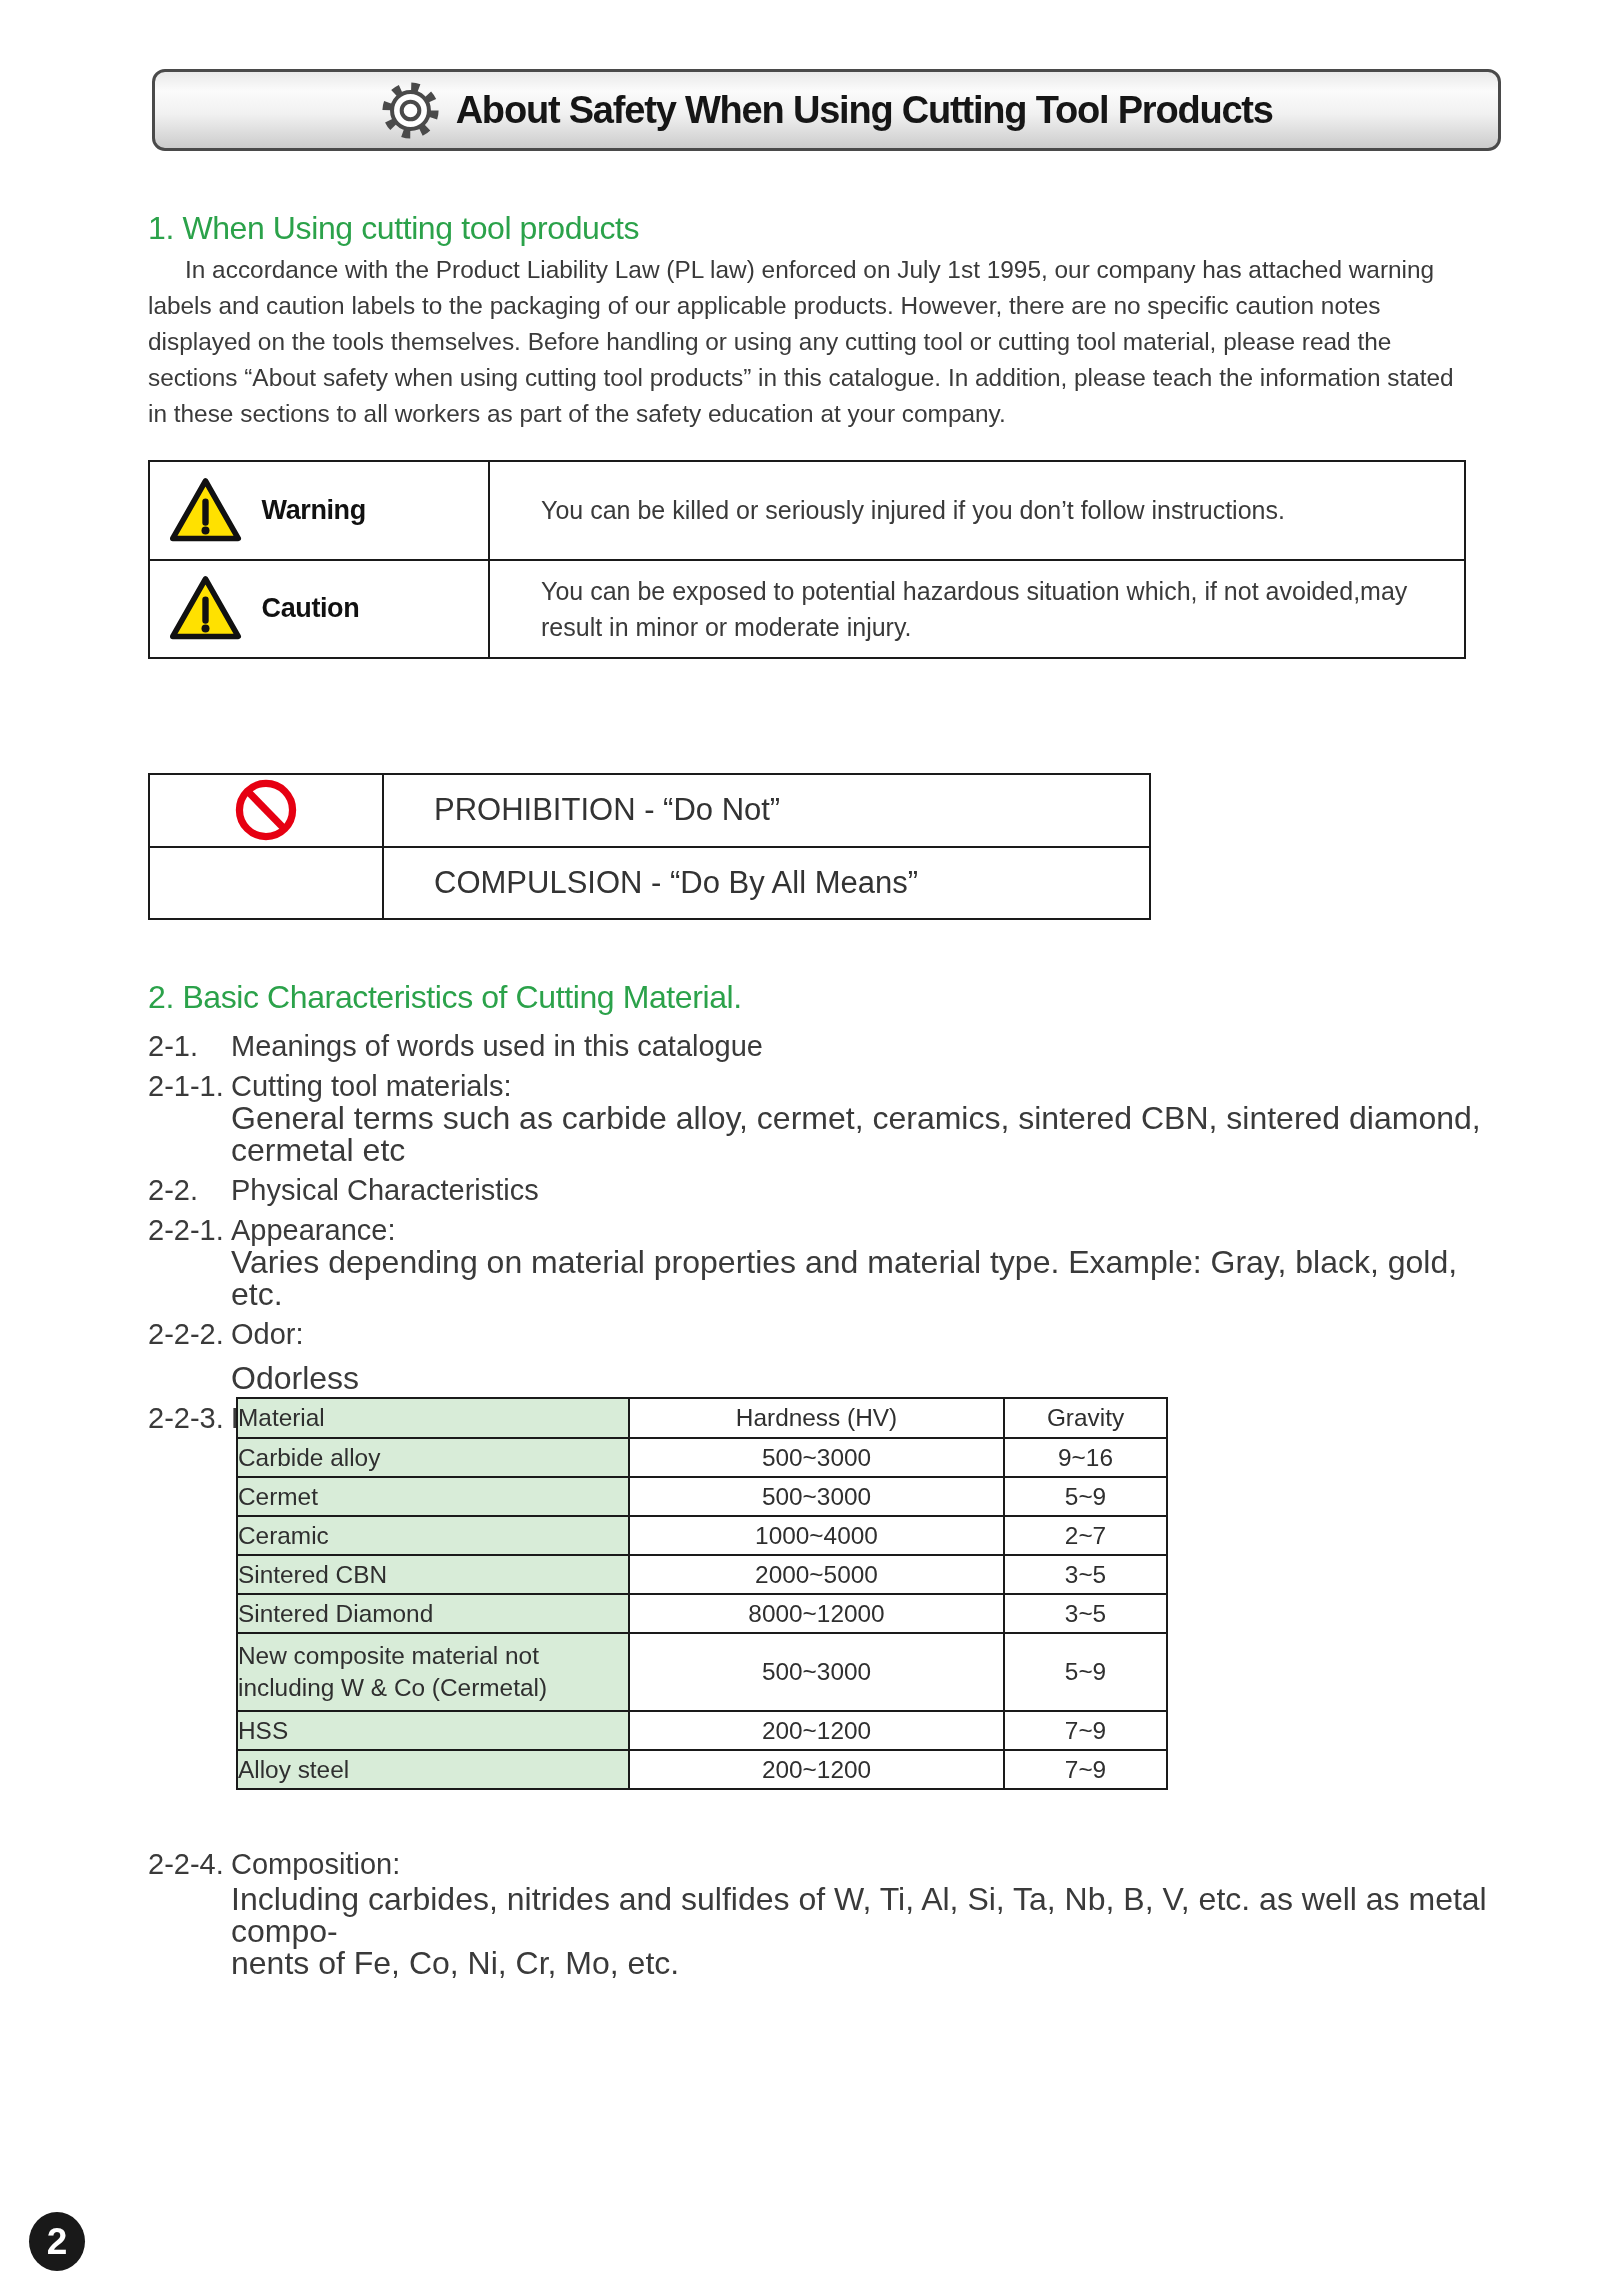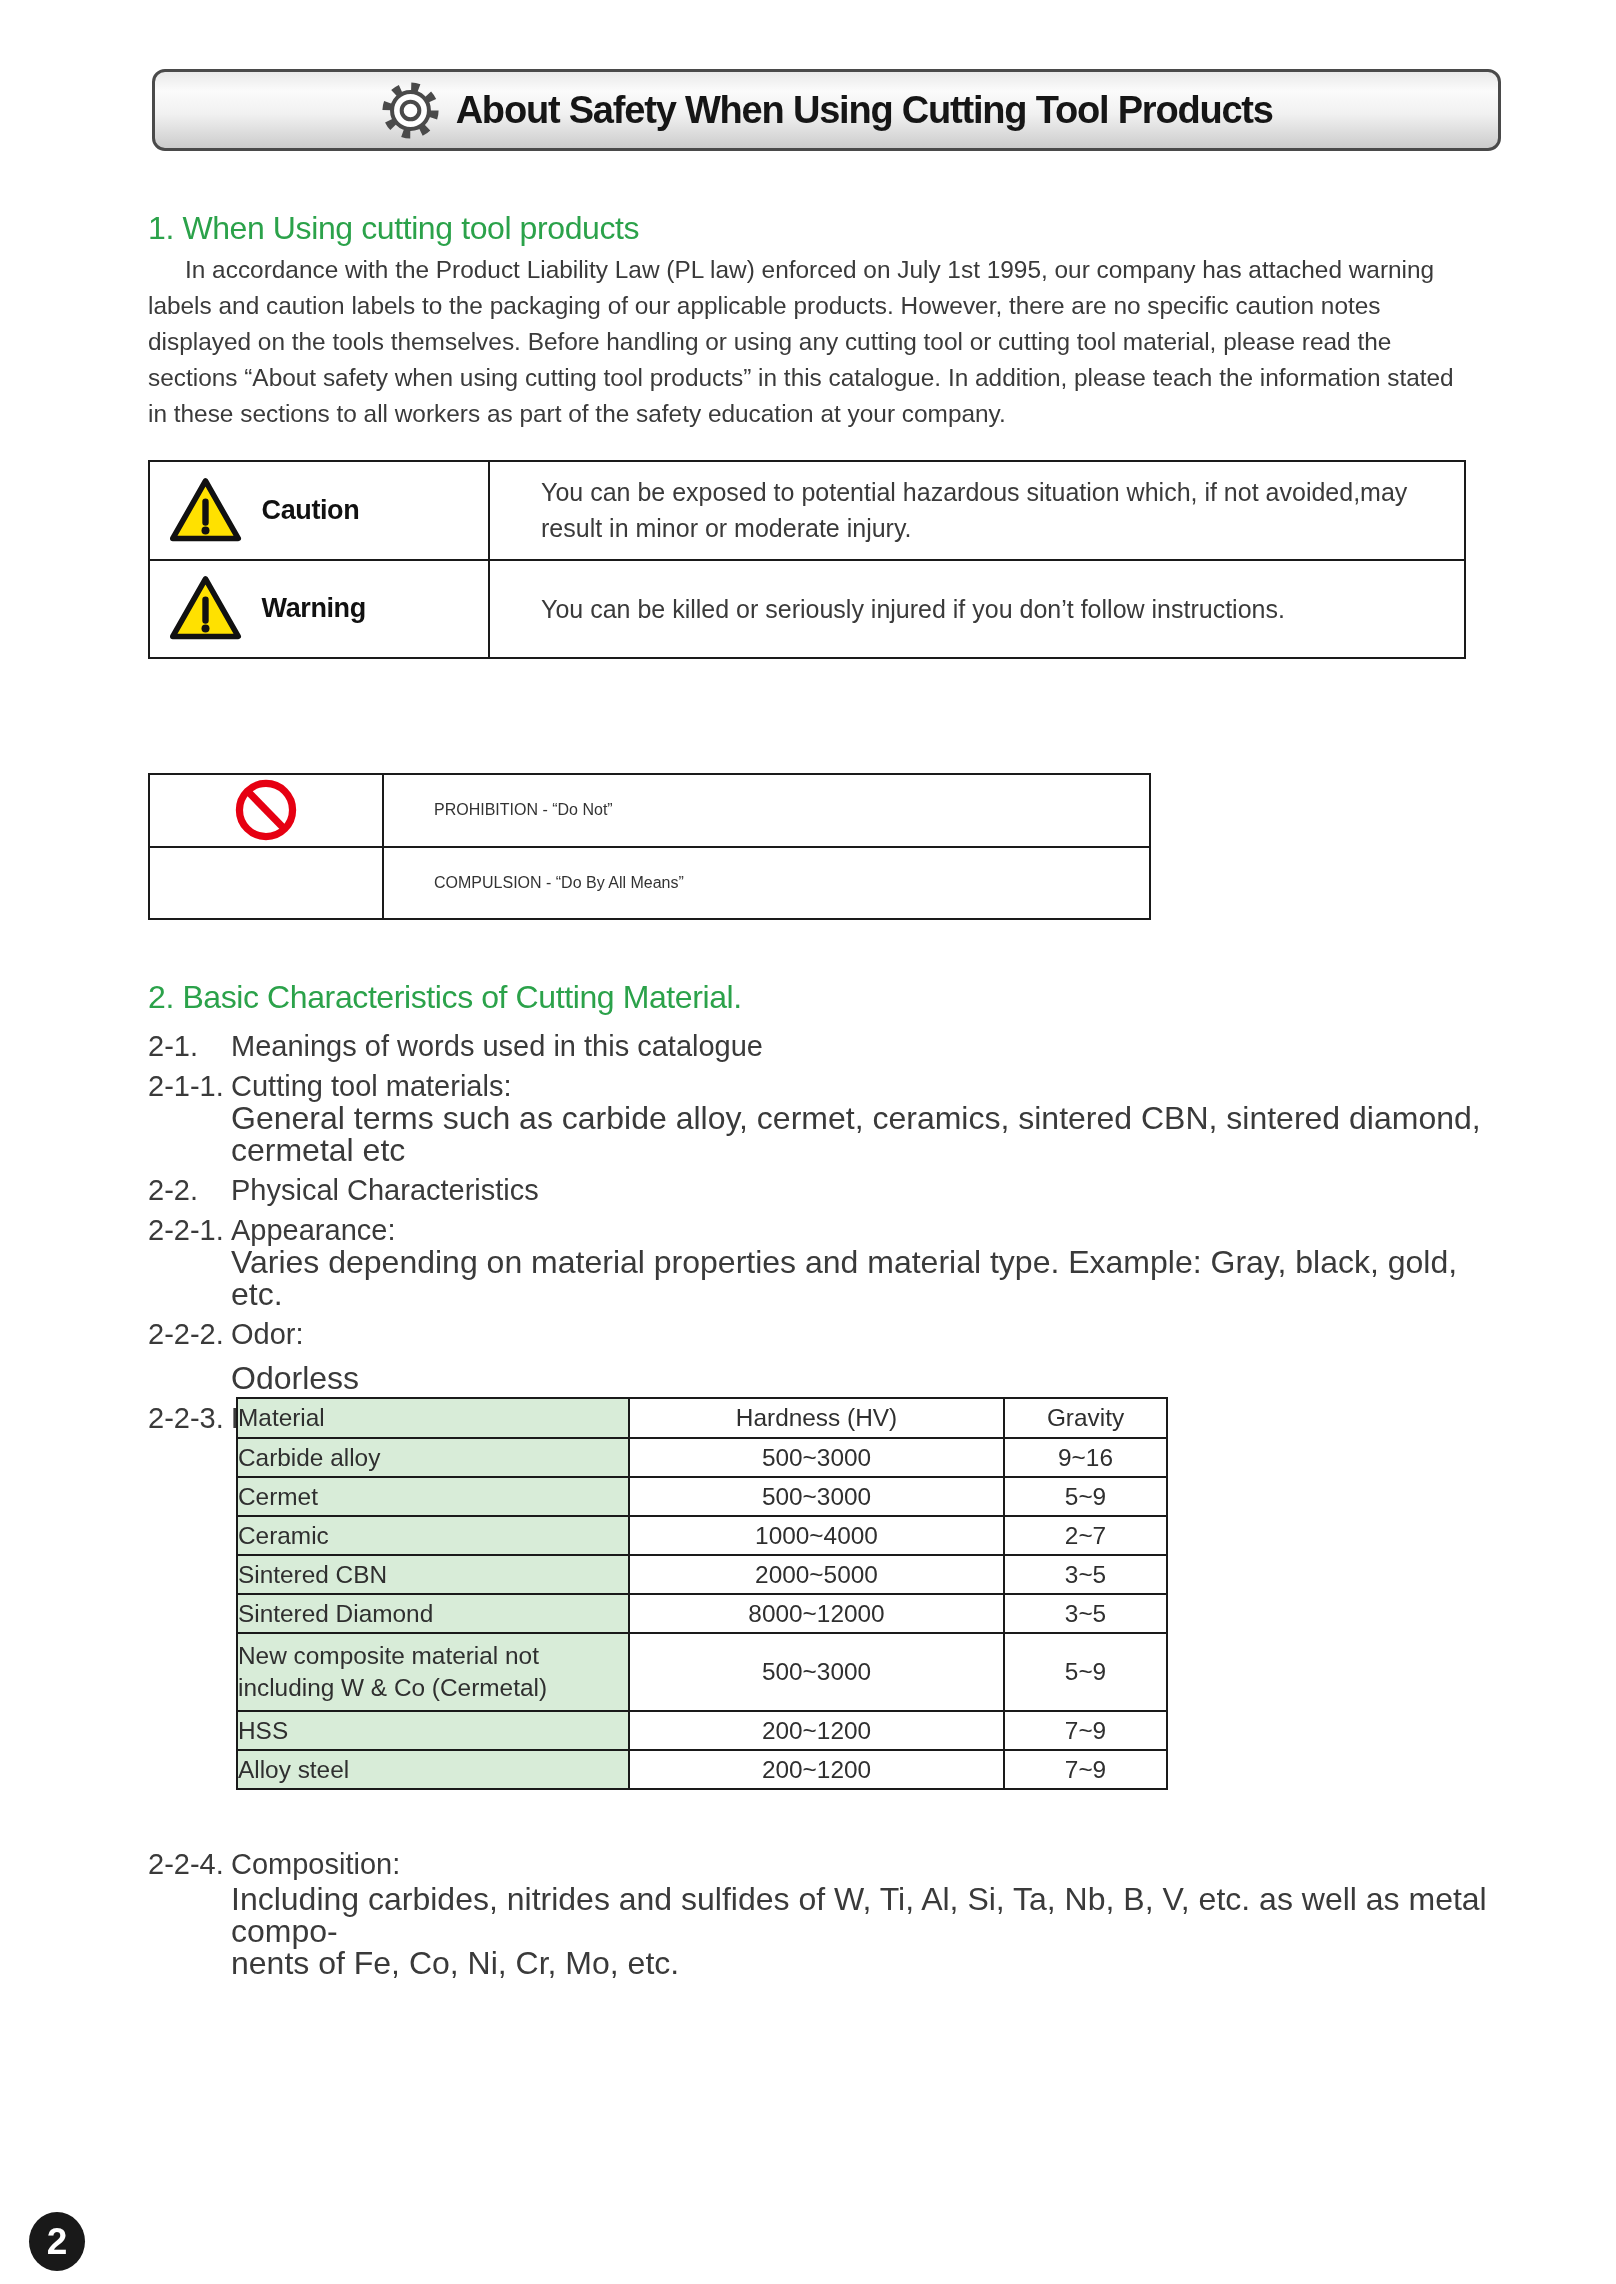--- a/index.html
+++ b/index.html
@@ -48,21 +48,21 @@
   .symbol-table {
     position:absolute; left:148px; top:773px; width:1003px; height:147px;
     box-sizing:border-box; border:2.4px solid #1a1a1a; display:flex; flex-direction:column;
   }
   .symbol-row { flex:1; display:flex; min-height:0; }
   .symbol-row + .symbol-row { border-top:2.4px solid #1a1a1a; }
   .symbol-icon-cell {
     width:234px; flex:none; box-sizing:border-box; border-right:2.4px solid #1a1a1a;
     display:flex; align-items:center; justify-content:center;
   }
-  .symbol-text-cell { flex:1; display:flex; align-items:center; padding-left:50px; font-size:16px; color:#333; }
+  .symbol-text-cell { flex:1; display:flex; align-items:center; padding-left:50px; font-size:31px; color:#333; }
 
   
   .section2 { position:absolute; left:148px; top:979px; width:1353px; }
   .s2-item { display:flex; font-size:29px; line-height:32px; margin:0 0 8px 0; color:#3a3a3a; }
   .s2-num { width:83px; flex:none; }
   .s2-detail { margin-left:83px; font-size:32px; line-height:32px; color:#3a3a3a; }
   .gap { margin-bottom:8px; }
 
   
   .hardness-table {
@@ -106,46 +106,46 @@
     </span>
     <span class="header-title">About Safety When Using Cutting Tool Products</span>
   </div>
 
   <div class="section1">
     <h2 class="green-heading">1. When Using cutting tool products</h2>
     <p class="para">In accordance with the Product Liability Law (PL law) enforced on July 1st 1995, our company has attached warning labels and caution labels to the packaging of our applicable products. However, there are no specific caution notes displayed on the tools themselves. Before handling or using any cutting tool or cutting tool material, please read the sections “About safety when using cutting tool products” in this catalogue. In addition, please teach the information stated in these sections to all workers as part of the safety education at your company.</p>
   </div>
 
   <div class="signal-table">
+    <div class="signal-row">
+      <div class="signal-label-cell">
+        <span class="icon-wrap">
+          <svg width="75" height="69" viewBox="0 0 94 86">
+            <path d="M47 6 L88 78 L6 78 Z" fill="#ffe100" stroke="#111111" stroke-width="7" stroke-linejoin="round"></path>
+            <line x1="47" y1="32" x2="47" y2="58" stroke="#111111" stroke-width="8" stroke-linecap="round"></line>
+            <circle cx="47" cy="68" r="5" fill="#111111"></circle>
+          </svg>
+        </span>
+        <span class="signal-label">Warning</span>
+      </div>
+      <div class="signal-text-cell">You can be killed or seriously injured if you don’t follow instructions.</div>
+    </div>
     <div class="signal-row">
       <div class="signal-label-cell">
         <span class="icon-wrap">
           <svg width="75" height="69" viewBox="0 0 94 86">
             <path d="M47 6 L88 78 L6 78 Z" fill="#ffe100" stroke="#111111" stroke-width="7" stroke-linejoin="round"></path>
             <line x1="47" y1="32" x2="47" y2="58" stroke="#111111" stroke-width="8" stroke-linecap="round"></line>
             <circle cx="47" cy="68" r="5" fill="#111111"></circle>
           </svg>
         </span>
         <span class="signal-label">Caution</span>
       </div>
       <div class="signal-text-cell">You can be exposed to potential hazardous situation which, if not avoided,may result in minor or moderate injury.</div>
     </div>
-    <div class="signal-row">
-      <div class="signal-label-cell">
-        <span class="icon-wrap">
-          <svg width="75" height="69" viewBox="0 0 94 86">
-            <path d="M47 6 L88 78 L6 78 Z" fill="#ffe100" stroke="#111111" stroke-width="7" stroke-linejoin="round"></path>
-            <line x1="47" y1="32" x2="47" y2="58" stroke="#111111" stroke-width="8" stroke-linecap="round"></line>
-            <circle cx="47" cy="68" r="5" fill="#111111"></circle>
-          </svg>
-        </span>
-        <span class="signal-label">Warning</span>
-      </div>
-      <div class="signal-text-cell">You can be killed or seriously injured if you don’t follow instructions.</div>
-    </div>
   </div>
 
   <div class="symbol-table">
     <div class="symbol-row">
       <div class="symbol-icon-cell">
         <span class="icon-wrap">
           <svg width="66" height="66" viewBox="0 0 82 82">
             <circle cx="41" cy="41" r="33" fill="none" stroke="#e60012" stroke-width="9"></circle>
             <line x1="18" y1="17.5" x2="64" y2="64.5" stroke="#e60012" stroke-width="9"></line>
           </svg>

